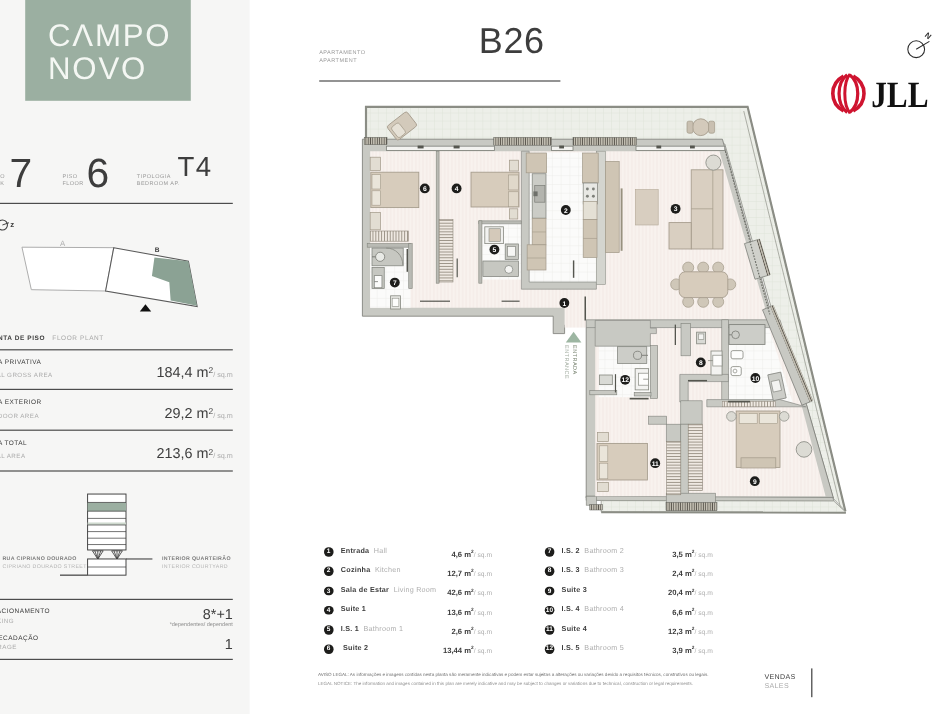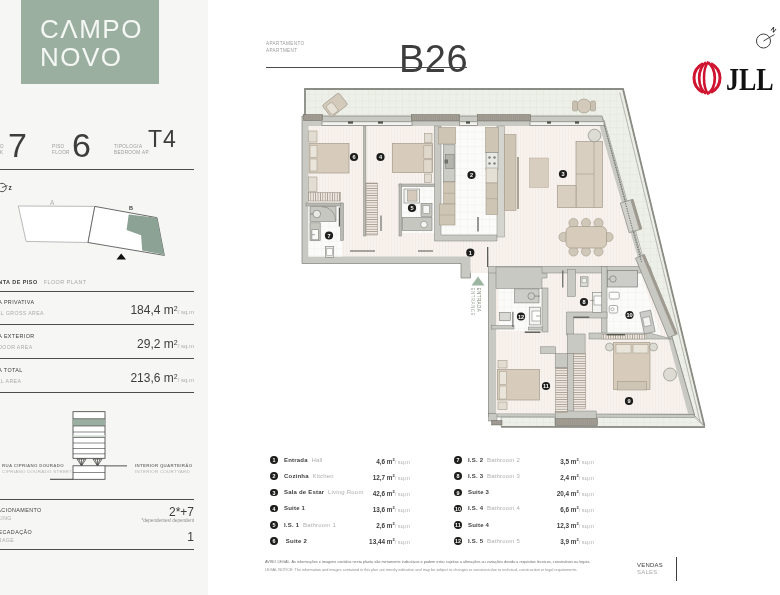--- a/index.html
+++ b/index.html
@@ -101,32 +101,32 @@
 <div class="abs" style="left:2px;top:462.5px;font-size:4.4px;letter-spacing:.3px;color:#7c7c7c;font-weight:bold;">RUA CIPRIANO DOURADO</div>
 <div class="abs" style="left:2px;top:469px;font-size:4.4px;letter-spacing:.3px;color:#b5b5b5;">CIPRIANO DOURADO STREET</div>
 
 <div class="abs" style="left:135px;top:462.5px;font-size:4.4px;letter-spacing:.3px;color:#7c7c7c;font-weight:bold;">INTERIOR QUARTEIRÃO</div>
 <div class="abs" style="left:135px;top:469px;font-size:4.4px;letter-spacing:.3px;color:#b5b5b5;">INTERIOR COURTYARD</div>
 
 <div class="abs" style="left:0;top:498.5px;width:194px;height:1.6px;background:#4c4c4c;"></div>
 
 <div class="abs" style="left:-14px;top:507px;font-size:5.4px;letter-spacing:.4px;color:#3d3d3d;">ESTACIONAMENTO</div>
 <div class="abs" style="left:-14px;top:514.5px;font-size:5.2px;letter-spacing:.4px;color:#ababab;">PARKING</div>
-<div class="abs" style="left:60px;top:505px;width:134px;text-align:right;font-size:12px;color:#3d3d3d;">2*+7</div>
+<div class="abs" style="left:60px;top:505px;width:134px;text-align:right;font-size:12px;color:#3d3d3d;">8*+1</div>
 <div class="abs" style="left:60px;top:518px;width:134px;text-align:right;font-size:4.6px;color:#8d8d8d;">*dependentes/ dependent</div>
 
 <div class="abs" style="left:-14px;top:529px;font-size:5.4px;letter-spacing:.4px;color:#3d3d3d;">ARRECADAÇÃO</div>
 <div class="abs" style="left:-14px;top:536.5px;font-size:5.2px;letter-spacing:.4px;color:#ababab;">STORAGE</div>
 <div class="abs" style="left:60px;top:530px;width:134px;text-align:right;font-size:12px;color:#3d3d3d;">1</div>
 
 <div class="abs" style="left:0;top:548.5px;width:194px;height:1px;background:#4c4c4c;"></div>
 
 <div class="abs lbl" style="left:266px;top:41px;">APARTAMENTO<br>APARTMENT</div>
 
-<div class="abs dk" style="left:399px;top:38px;font-size:38px;letter-spacing:0.5px;">B26</div>
+<div class="abs dk" style="left:399px;top:18px;font-size:30px;letter-spacing:0.5px;">B26</div>
 
 <div class="abs" style="left:266px;top:67px;width:201px;height:1px;background:#4c4c4c;"></div>
 
 <svg class="abs" style="left:748px;top:20px;" width="32" height="32" viewBox="0 0 32 32">
   <circle cx="15.5" cy="21" r="7" fill="none" stroke="#2c2c2c" stroke-width="0.9"></circle>
   <line x1="15.5" y1="21" x2="26.5" y2="14.5" stroke="#2c2c2c" stroke-width="0.9"></line>
   <text x="23.5" y="11.5" font-size="6.5" font-weight="bold" fill="#2c2c2c" transform="rotate(40 25 9)">N</text>
 </svg>
 
 <svg class="abs" style="left:692px;top:61px;" width="92" height="35" viewBox="0 0 92 35">

